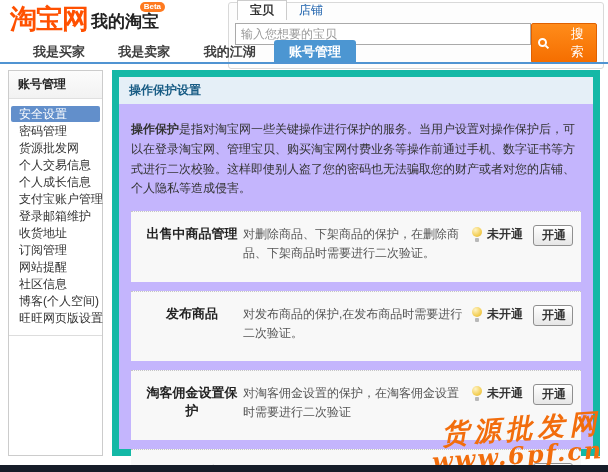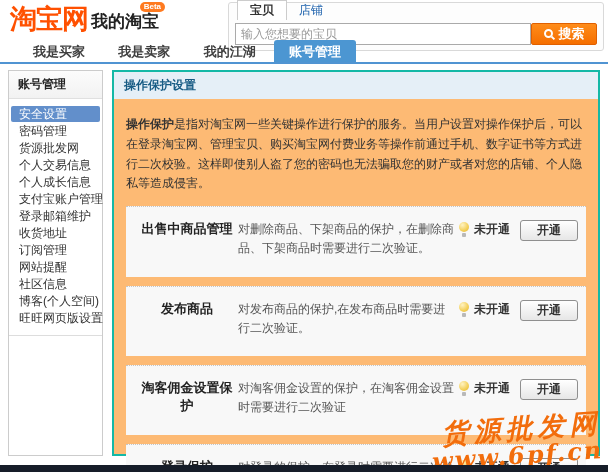--- a/index.html
+++ b/index.html
@@ -19,22 +19,22 @@
     border-radius:3px; background:#fdfdfd; padding-bottom:5px; }
   .search-tabs { display:flex; padding-left:8px; height:17px; align-items:flex-end; }
   .search-tab { padding:1px 12px; cursor:pointer; }
   .search-tab.active { background:#fff; border:1px solid #ccc; border-bottom:none; font-weight:bold; color:#333; }
   .search-tab.link { color:#1e62ad; }
   .search-row { display:flex; padding:3px 6px 0 6px; }
   .search-input { flex:1; height:16px; border:1px solid #aaa; padding:2px 5px; font-size:12px;
     color:#333; outline:none; font-family:inherit; }
   .search-input::placeholder { color:#999; }
   .search-btn { width:66px; margin-left:0; background:linear-gradient(#ff8c1a,#f56e00);
-    border:1px solid #e06000; color:#fff; font-weight:bold; font-size:13px; display:flex;
-    align-items:center; justify-content:center; gap:4px; cursor:pointer; border-radius:2px; font-family:inherit; }
+    border:1px solid #e06000; color:#fff; font-weight:normal; font-size:13px; display:flex;
+    align-items:center; justify-content:center; gap:16px; cursor:pointer; border-radius:2px; font-family:inherit; }
   .mag { width:11px; height:11px; position:relative; display:inline-block; }
   .mag::before { content:""; position:absolute; top:0; left:0; width:5px; height:5px;
     border:2px solid #fff; border-radius:50%; }
   .mag::after { content:""; position:absolute; width:2px; height:4px; background:#fff;
     transform:rotate(-45deg); left:8px; top:7px; }
   
   .nav { position:absolute; top:40px; left:0; right:0; height:24px; border-bottom:2px solid #5094d2;
     padding-left:18px; box-sizing:border-box; }
   .nav-tab { display:inline-block; padding:4px 15px 3px; font-weight:bold; font-size:13px;
     color:#404040; cursor:pointer; line-height:15px; }
@@ -43,39 +43,39 @@
   .sidebar { position:absolute; left:8px; top:70px; width:95px; height:386px;
     border:1px solid #ccc; background:#fff; box-sizing:border-box; }
   .sidebar-header { font-weight:bold; padding:5px 9px; border-bottom:1px solid #e0e0e0;
     background:linear-gradient(#fcfcfc,#f2f2f2); color:#222; }
   .sidebar-list { padding:6px 0 8px; border-bottom:1px solid #ddd; }
   .sidebar-item { padding:1px 8px; margin:1px 2px; color:#333; cursor:pointer; line-height:14px;
     white-space:nowrap; }
   .sidebar-item.active { background:#628fcb; color:#fff; border-radius:2px; }
   
   .main { position:absolute; left:112px; top:70px; width:488px; height:386px;
-    border:2px solid #14b8a6; background:#fdba74; box-sizing:border-box; }
+    border:7px solid #14b8a6; background:#c4b5fd; box-sizing:border-box; }
   .main-title { background:#e5eff7; color:#175b84; font-weight:bold; padding:5px 10px; }
   .intro { padding:16px 12px 12px; color:#333; line-height:1.65; }
   .sections { padding:0 12px; }
   .section { background:#f8f8f8; border-top:1px dotted #c5c5c5; display:flex;
     align-items:flex-start; padding:13px 8px 18px 10px; margin-bottom:9px; }
   .section.last { margin-bottom:0; padding-bottom:13px; }
   .section-title { width:102px; font-weight:bold; font-size:13px; color:#222; flex-shrink:0;text-align:center; }
   .section-desc { flex:1; color:#555; line-height:1.6; margin-right:4px; }
   .section-status { display:flex; align-items:center; gap:4px; font-weight:bold; color:#333;
     width:62px; flex-shrink:0; margin-top:1px; }
   .bulb { width:12px; height:15px; position:relative; flex-shrink:0; }
   .bulb::before { content:""; position:absolute; top:0; left:1px; width:10px; height:10px;
     border-radius:50%; background:radial-gradient(circle at 35% 30%, #fff3c4, #f3cf57 60%, #e0b33a); }
   .bulb::after { content:""; position:absolute; bottom:0; left:4px; width:4px; height:4px;
     background:#b9b9b9; border-radius:1px; }
-  .open-btn { width:58px; height:21px; flex-shrink:0; background:linear-gradient(#ffffff,#e6e6e6);
+  .open-btn { width:40px; height:21px; flex-shrink:0; background:linear-gradient(#ffffff,#e6e6e6);
     border:1px solid #8f8f8f; border-radius:3px; font-weight:bold; color:#333; font-size:12px;
-    cursor:pointer; font-family:inherit; }
+    cursor:pointer; font-family:inherit;text-align:right; }
   
   .bottom-bar { position:absolute; bottom:0; left:0; right:0; height:7px; background:#161d29; }
   .watermark { position:absolute; right:6px; bottom:3px; color:#f26d0c; text-align:right;
     font-family:"DejaVu Serif",serif; font-style:italic; font-weight:bold;
     transform:rotate(-4deg); line-height:1.05; pointer-events:none; }
   .watermark .wm1 { font-size:27px; letter-spacing:5px; }
   .watermark .wm2 { font-size:24px; letter-spacing:2px; }
 </style>
 </head>
 <body>

